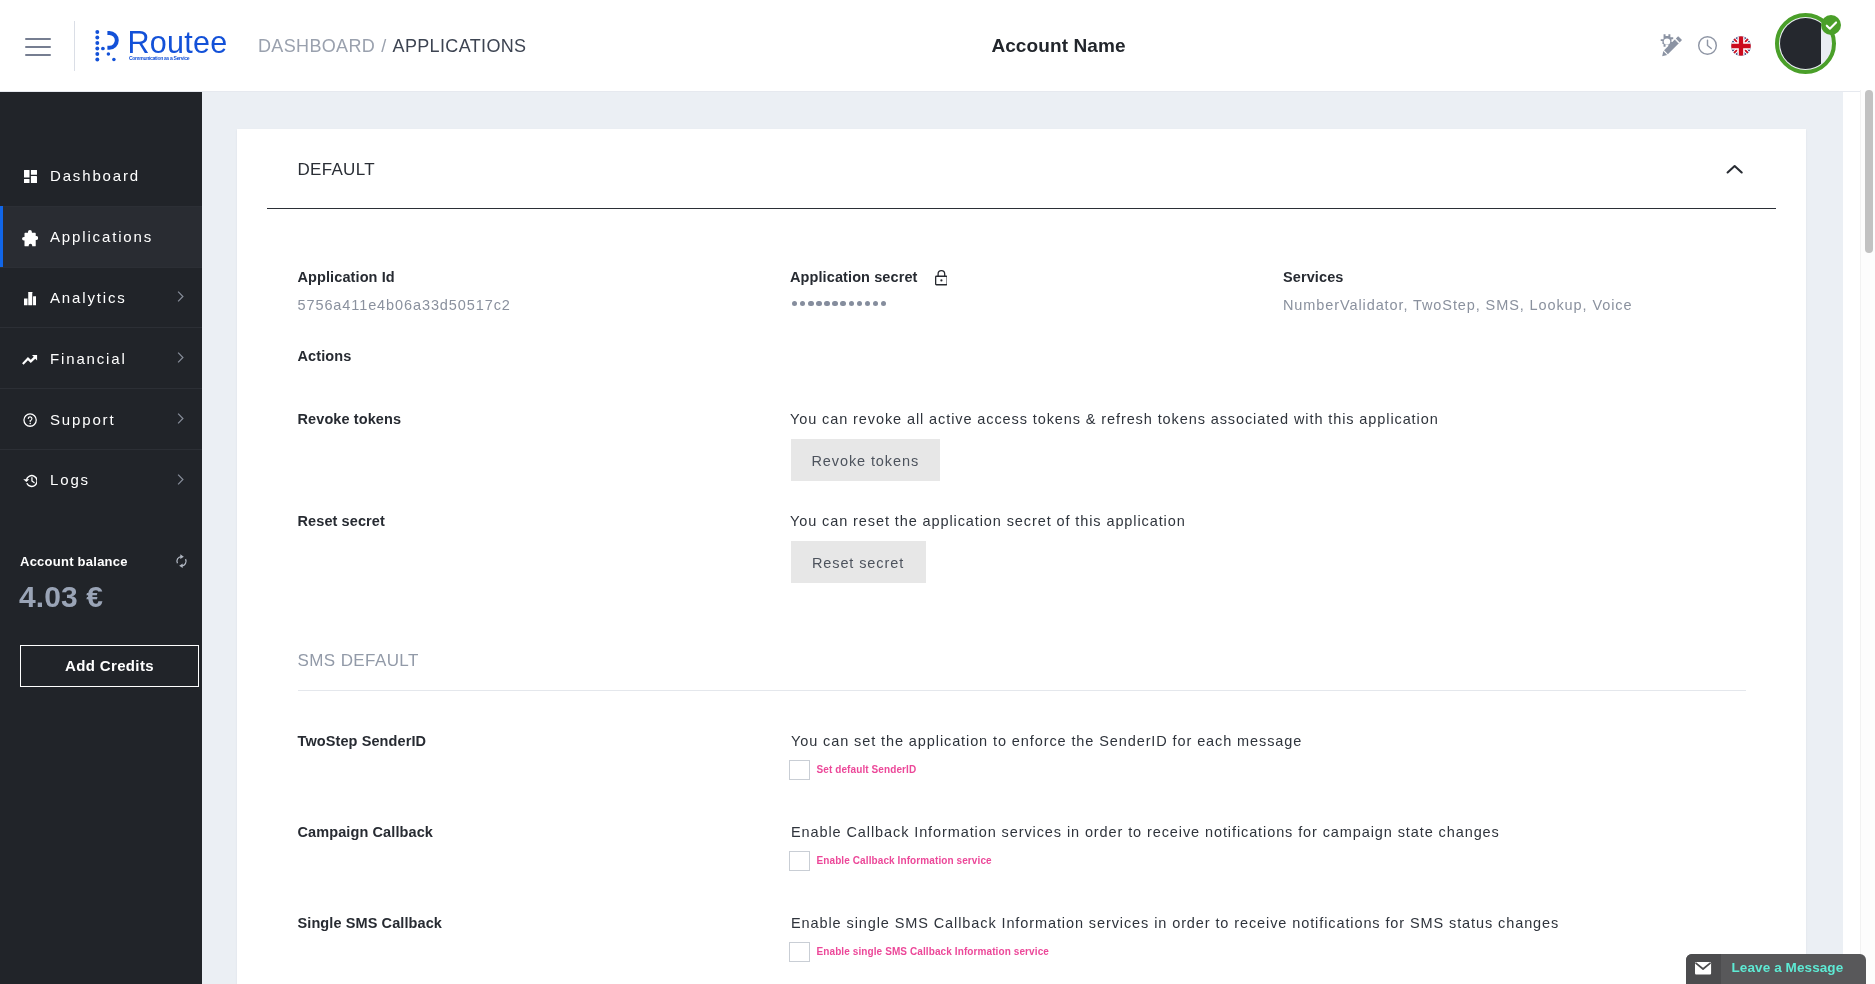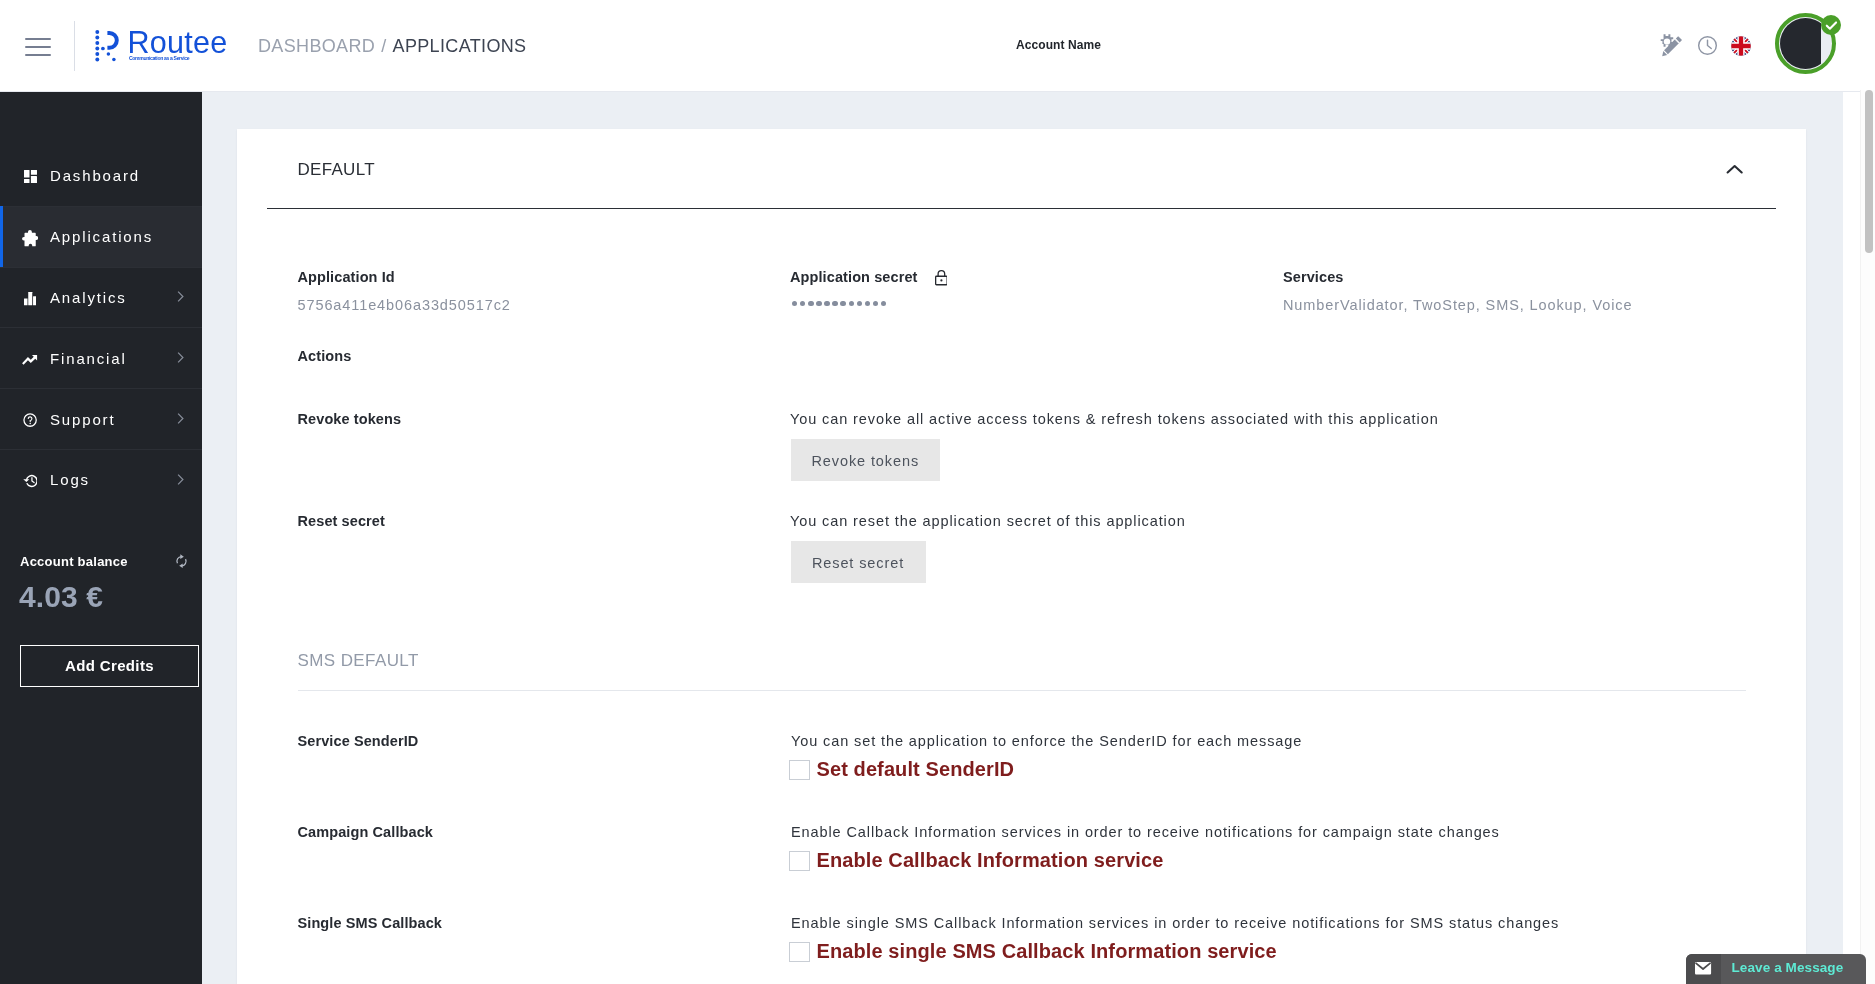--- a/index.html
+++ b/index.html
@@ -23,21 +23,21 @@
   .hamburger i:nth-child(3){top:16.2px;}
   .vrule{position:absolute;left:74px;top:21px;width:1px;height:50px;background:#dadee6;}
   .logo{position:absolute;left:94px;top:29px;width:145px;height:34px;}
   .brand-word{position:absolute;left:33.5px;top:-2.5px;font-size:30.5px;font-weight:normal;color:#1351d8;letter-spacing:0.25px;font-family:"Liberation Sans",sans-serif;line-height:1;}
   .brand-tag{position:absolute;left:35px;top:26.5px;font-size:5.1px;color:#1351d8;letter-spacing:-0.35px;font-weight:bold;font-family:"Liberation Sans",sans-serif;line-height:1;}
   .breadcrumb{position:absolute;left:258px;top:40px;font-size:18px;letter-spacing:.35px;white-space:nowrap;line-height:13px;}
   .bc-dash{color:#9aa1ae;}
   .bc-sep{color:#9aa1ae;padding:0 6px;}
   .bc-cur{color:#3d4452;}
   .acct-name{position:absolute;left:246px;top:38.5px;width:1625px;text-align:center;
-             font-size:12px;font-weight:bold;color:#22262c;letter-spacing:.1px;line-height:13px;}
+             font-size:19px;font-weight:bold;color:#22262c;letter-spacing:.1px;line-height:13px;}
   .top-right{position:absolute;left:0;top:0;height:92px;width:1875px;}
   .ti{position:absolute;cursor:pointer;}
   .ti-gear{left:1657px;top:32px;}
   .ti-clock{left:1696px;top:34px;}
   .ti-flag{left:1731px;top:36px;}
   .avatar-wrap{position:absolute;left:1775px;top:13px;width:61px;height:61px;cursor:pointer;}
   .avatar-ring{position:absolute;left:0;top:0;width:61px;height:61px;border-radius:50%;
                border:4.5px solid #4a9f29;background:#eaedf3;}
   .avatar-fill{position:absolute;left:5px;top:5px;width:51px;height:51px;border-radius:50%;
                background:#25282e;clip-path:inset(0 10px 0 0);}
@@ -100,21 +100,21 @@
 
   .subhead{position:absolute;left:0;width:100%;height:40px;}
   .subhead .t{position:absolute;left:60.5px;top:0;font-size:17px;color:#929aa8;letter-spacing:.4px;line-height:13px;}
   .subhead .r{position:absolute;left:60.5px;right:60.5px;top:36px;height:1px;background:#e4e7ec;}
 
   .crow{position:absolute;left:0;width:100%;height:60px;}
   .crow .lbl{position:absolute;left:60.5px;top:0;line-height:15px;}
   .crow .desc{position:absolute;left:554px;top:0;line-height:15px;}
   .chk{position:absolute;left:552px;top:25.5px;display:flex;align-items:center;cursor:pointer;}
   .chk .box{width:21px;height:20px;border:1px solid #c9ced5;background:#fff;display:block;}
-  .chk .ct{margin-left:6.5px;font-size:20px;font-weight:bold;color:#7f1d1d;letter-spacing:.1px;line-height:15px;}
+  .chk .ct{margin-left:6.5px;font-size:10px;font-weight:bold;color:#ec4899;letter-spacing:.1px;line-height:15px;}
 
   
   .vscroll{position:absolute;left:1860px;top:90px;width:15px;height:894px;background:#fdfdfd;border-left:1px solid #f2f2f2;}
   .vscroll .thumb{position:absolute;left:3.5px;top:0px;width:8px;height:163px;background:#c2c2c2;border-radius:4px;}
 
   
   .chat{position:absolute;left:1686px;top:954px;width:180px;height:44px;display:flex;align-items:flex-start;
         background:#58585a;border-radius:6px 6px 0 0;overflow:hidden;cursor:pointer;}
   .chat .ic{width:35px;height:44px;display:flex;align-items:flex-start;justify-content:center;padding-top:8px;background:#4c4c4e;}
   .chat .tx{display:flex;align-items:flex-start;padding:7px 0 0 10.5px;color:#5eead4;font-size:13.5px;font-weight:bold;letter-spacing:.1px;line-height:14px;}
@@ -367,21 +367,21 @@
         <span class="desc">You can reset the application secret of this application</span>
         <button class="btn narrow">Reset secret</button>
       </div>
 
       <div class="subhead" style="top:525px;">
         <div class="t">SMS DEFAULT</div>
         <div class="r"></div>
       </div>
 
       <div class="crow" style="top:605px;">
-        <span class="lbl">Service SenderID</span>
+        <span class="lbl">TwoStep SenderID</span>
         <span class="desc">You can set the application to enforce the SenderID for each message</span>
         <label class="chk">
           <span class="box"></span>
           <span class="ct">Set default SenderID</span>
         </label>
       </div>
 
       <div class="crow" style="top:696px;">
         <span class="lbl">Campaign Callback</span>
         <span class="desc">Enable Callback Information services in order to receive notifications for campaign state changes</span>

